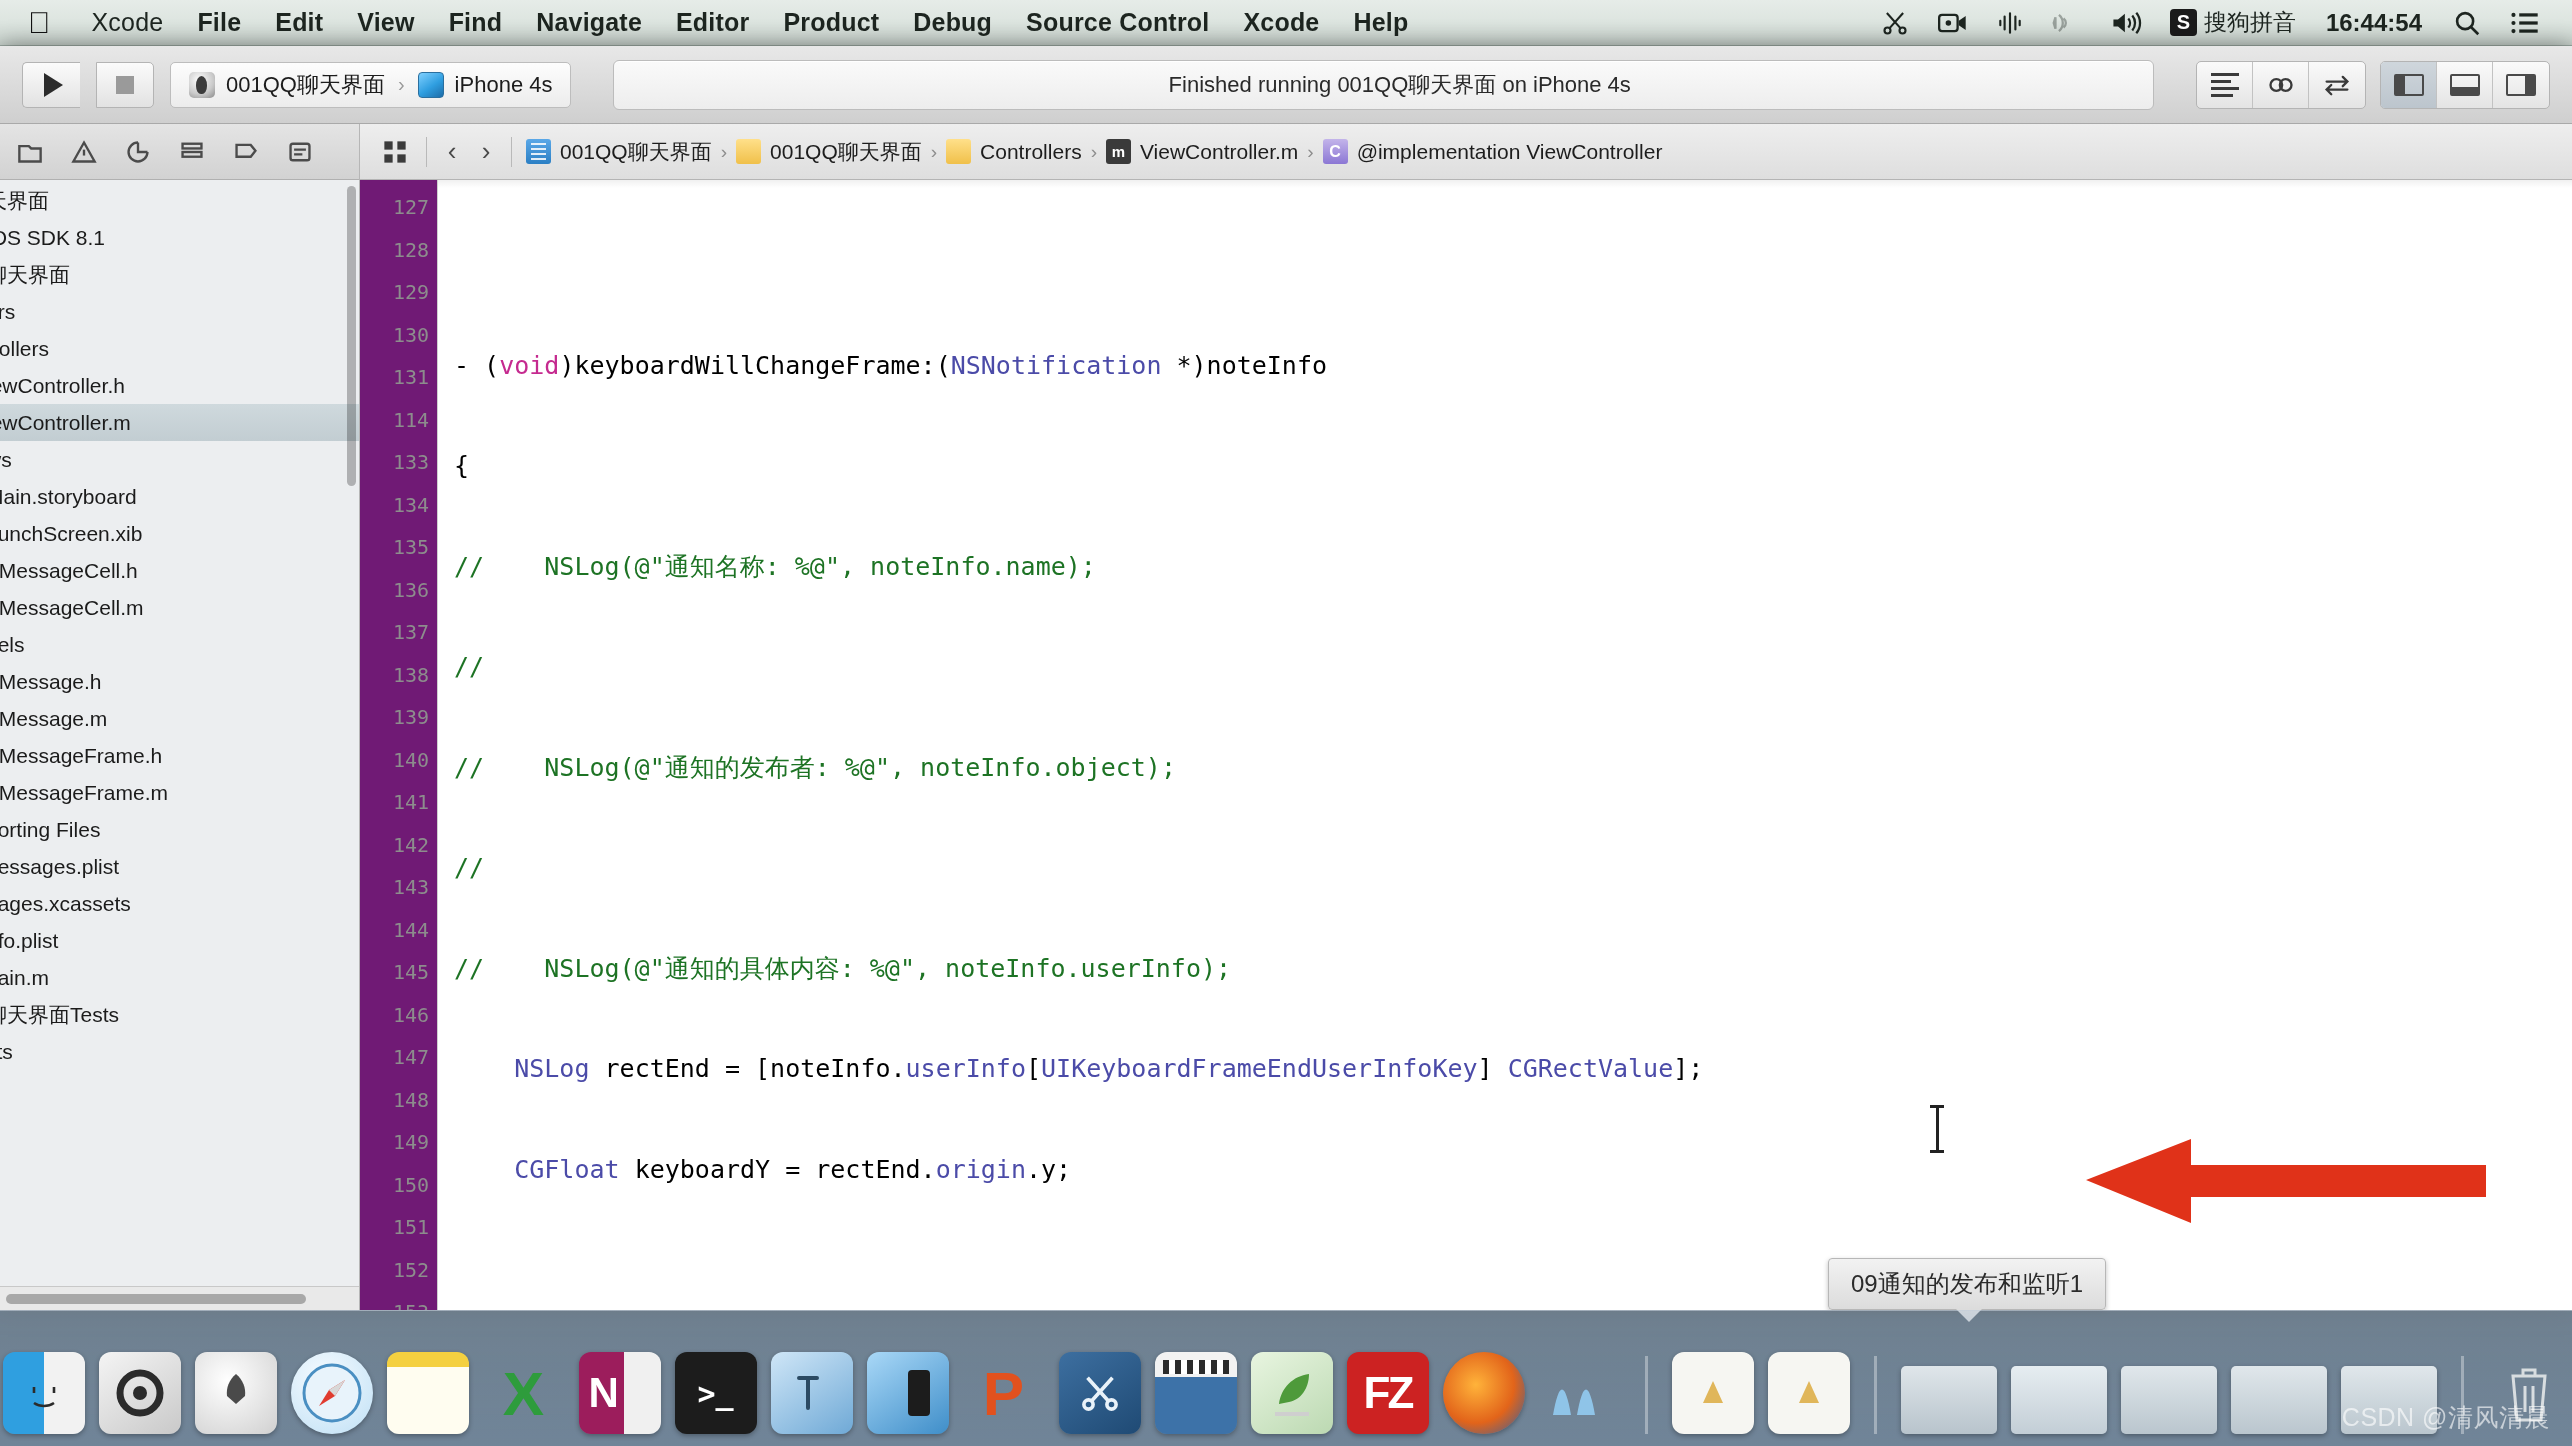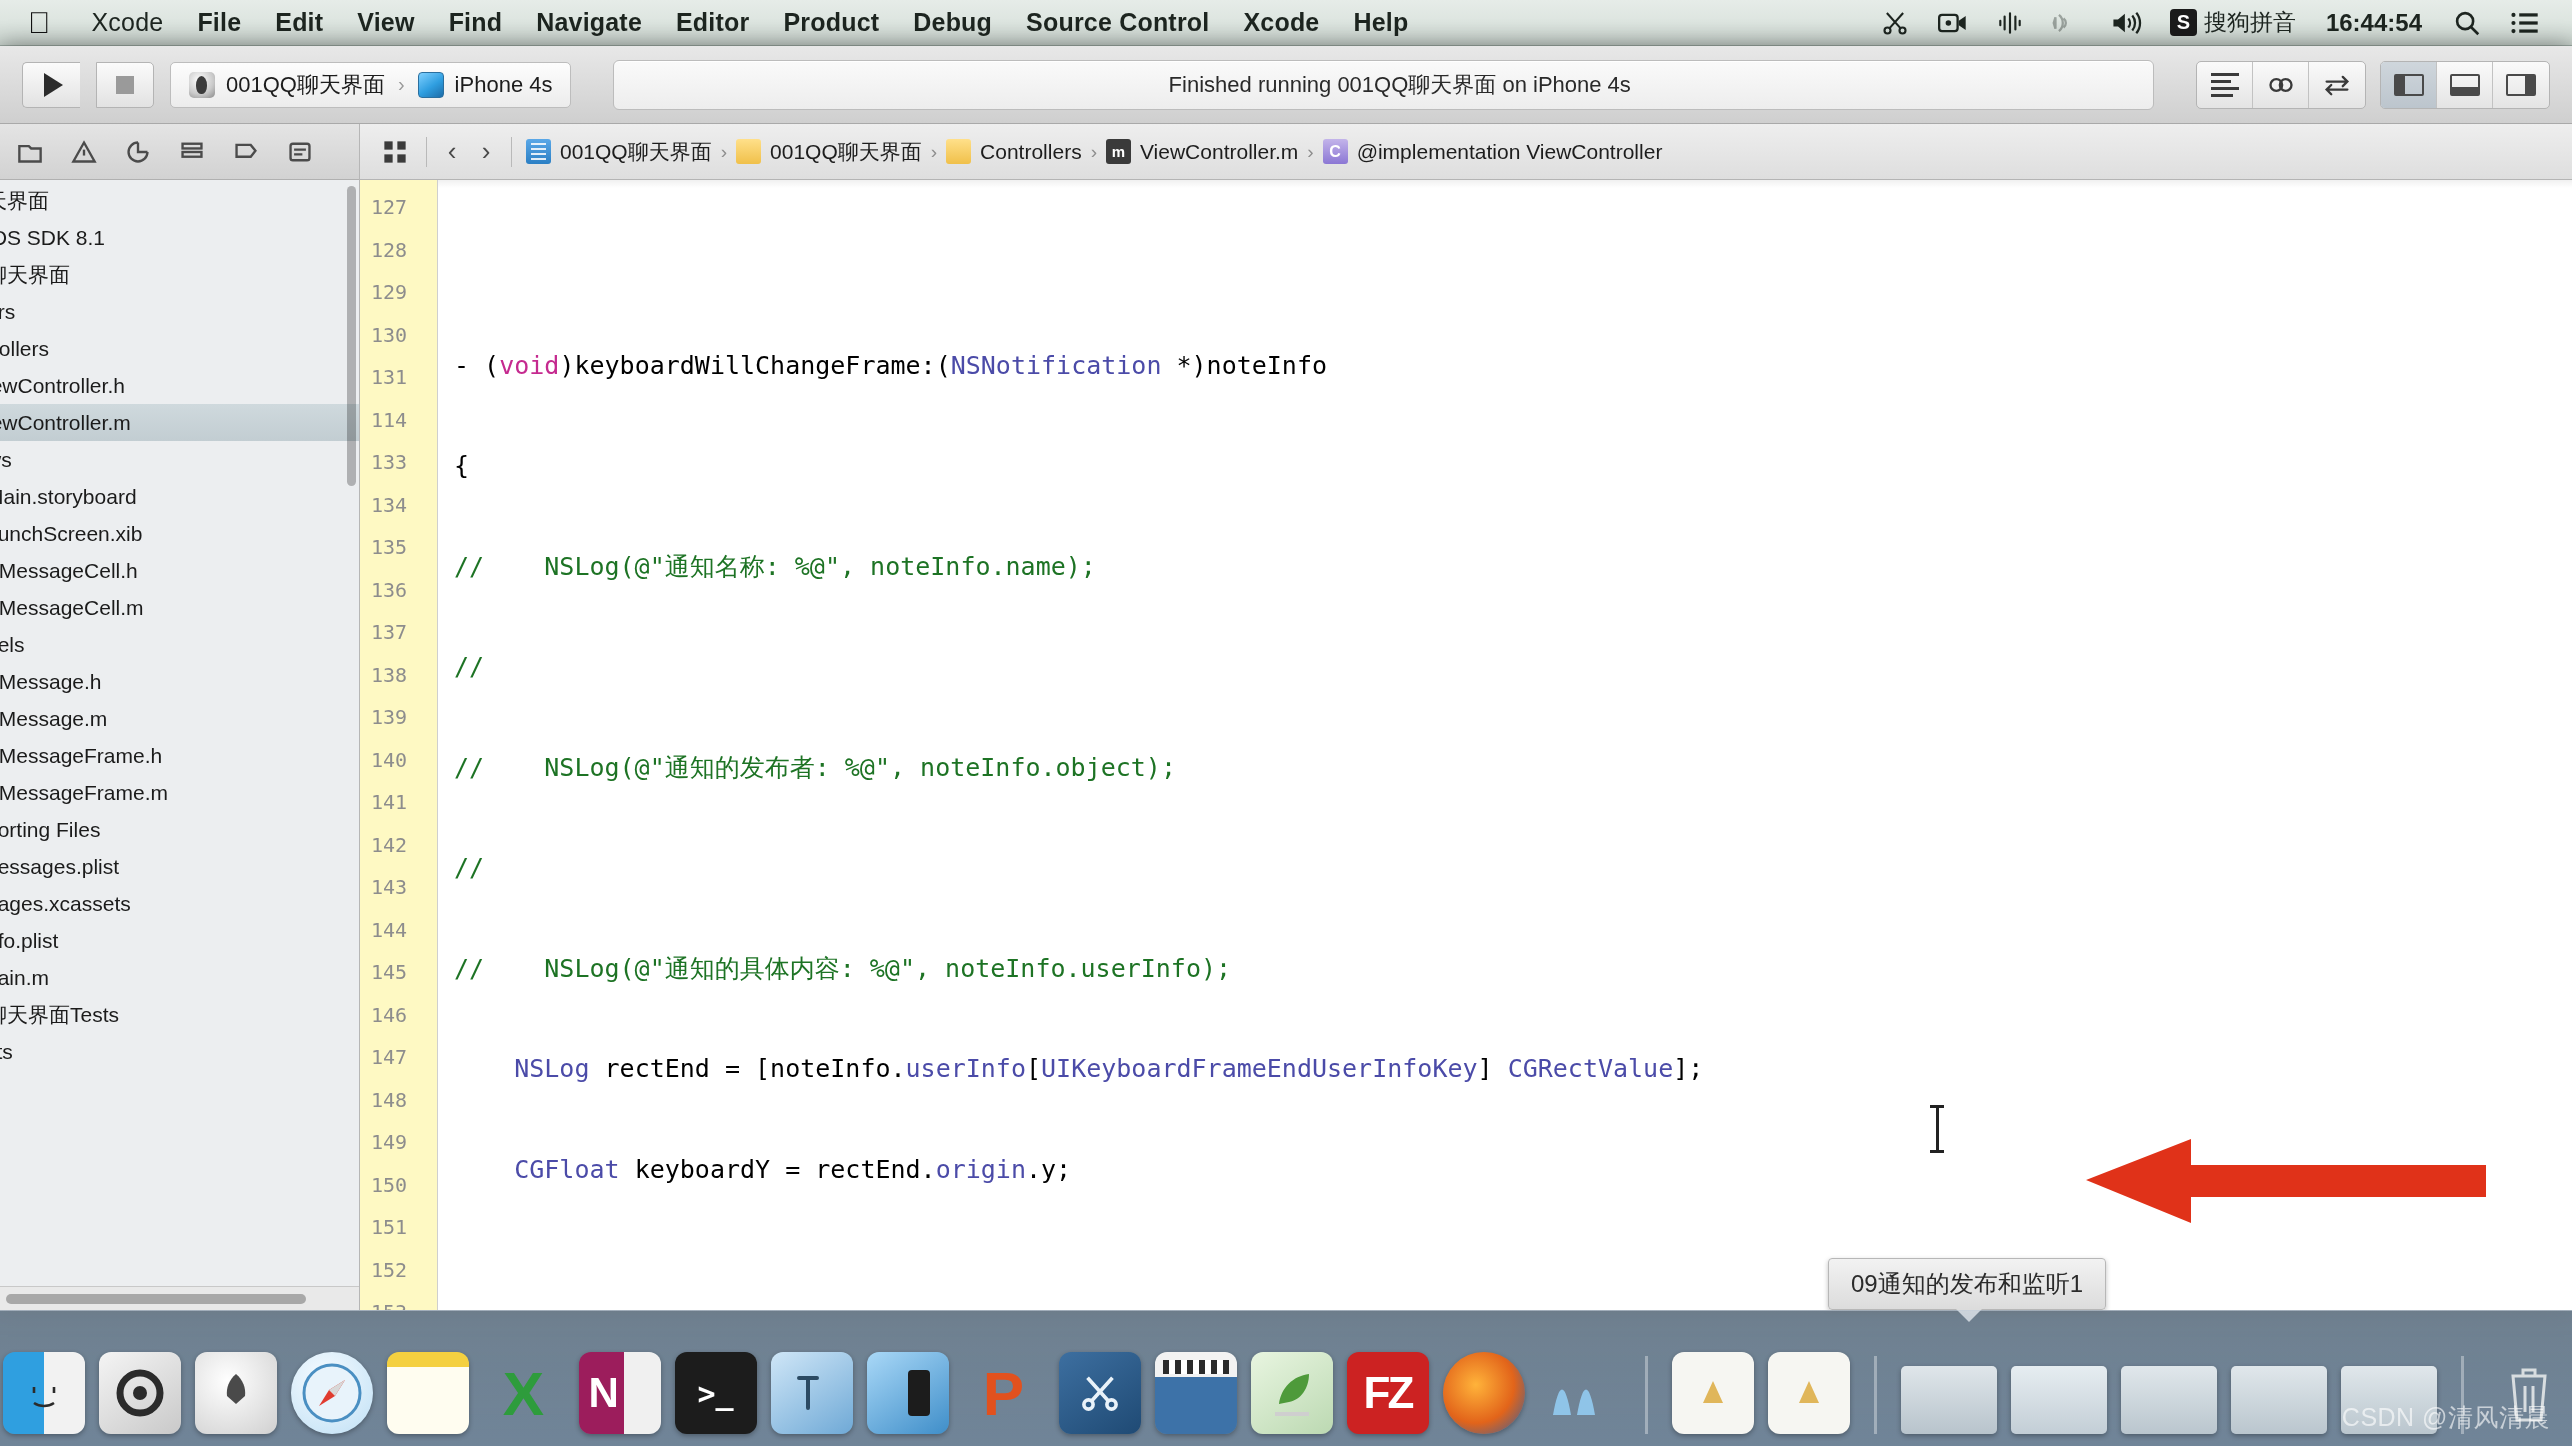--- a/index.html
+++ b/index.html
@@ -182,22 +182,22 @@
     background: repeating-linear-gradient(to bottom,#fff 0 2px, transparent 2px 5px); opacity:.85;}
   .fico.folder { background: linear-gradient(to bottom,#ffe08a,#f0c04a); border-radius: 3px; }
   .fico.m { background: #3a3a3a; color: #fff; font-size: 15px; font-weight: bold;
             display: flex; align-items: center; justify-content: center; }
   .fico.c { background: linear-gradient(to bottom,#c3b4ea,#8b77d4); color:#fff; font-size:16px;
             font-weight:bold; display:flex; align-items:center; justify-content:center; }
 
   
   .code-wrap { flex: 1; display: flex; min-height: 0; background: #fff; overflow: hidden; position: relative; }
   .gutter {
-    width: 78px; flex: 0 0 78px; background: #fef9c3; border-right: 1px solid #cfcfcf;
-    text-align: right; padding-right: 30px; padding-top: 6px;
+    width: 78px; flex: 0 0 78px; background: #701a75; border-right: 1px solid #cfcfcf;
+    text-align: right; padding-right: 8px; padding-top: 6px;
     font-family: "DejaVu Sans Mono", monospace; font-size: 20px; color: #8d8d8d;
   }
   .gutter div { height: 42.5px; line-height: 42.5px; }
   .code {
     flex: 1; padding-top: 6px; padding-left: 16px; overflow: hidden;
     font-family: "DejaVu Sans Mono", "Liberation Mono", monospace;
     font-size: 25px; color: #000; white-space: pre;
   }
   .code div { height: 42.5px; line-height: 42.5px; }
   .c-kw   { color: #c52a8f; }

